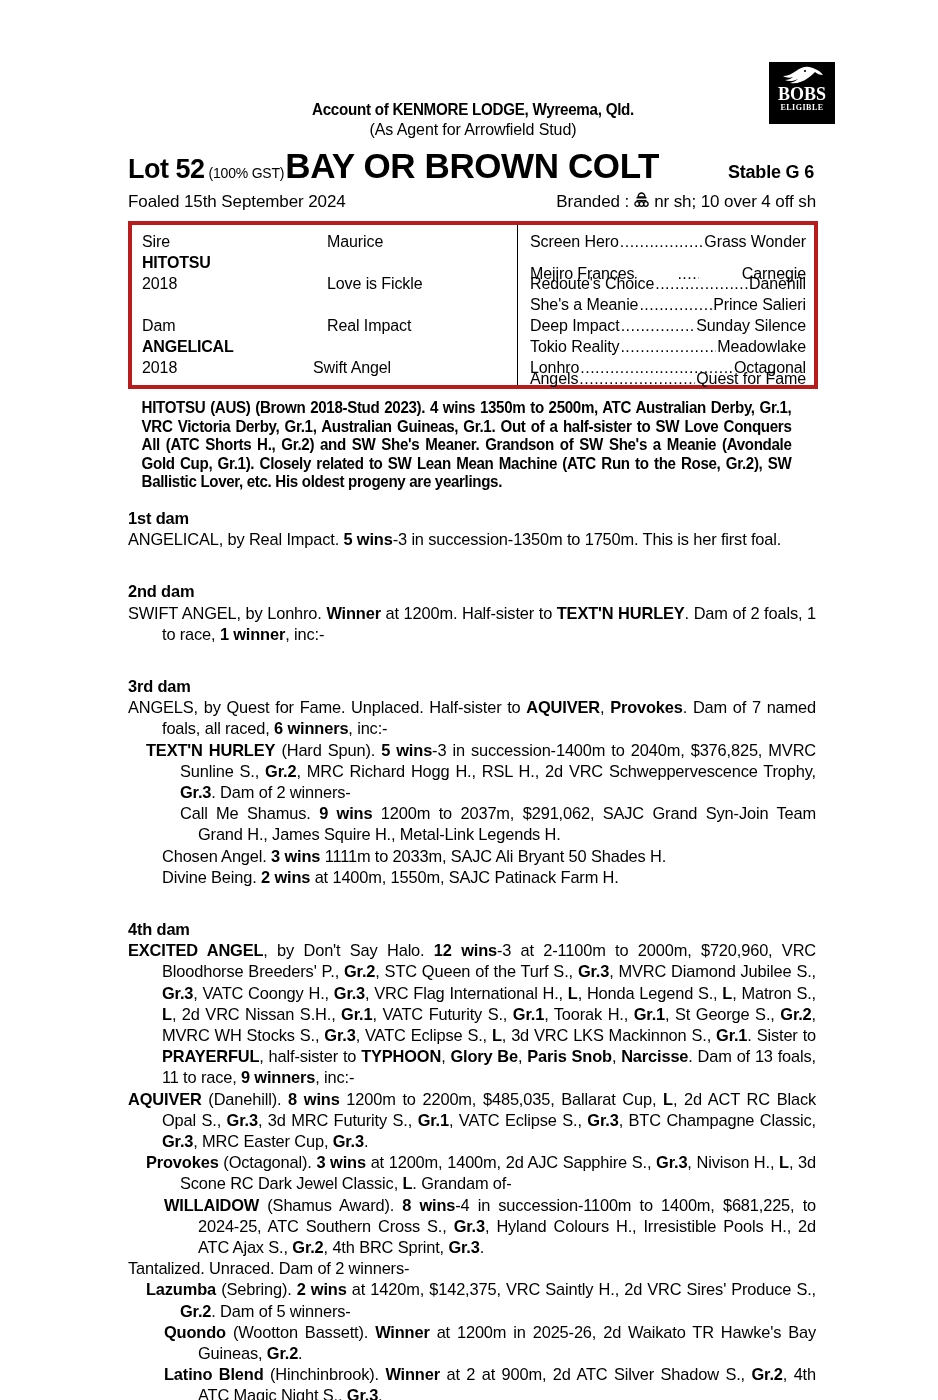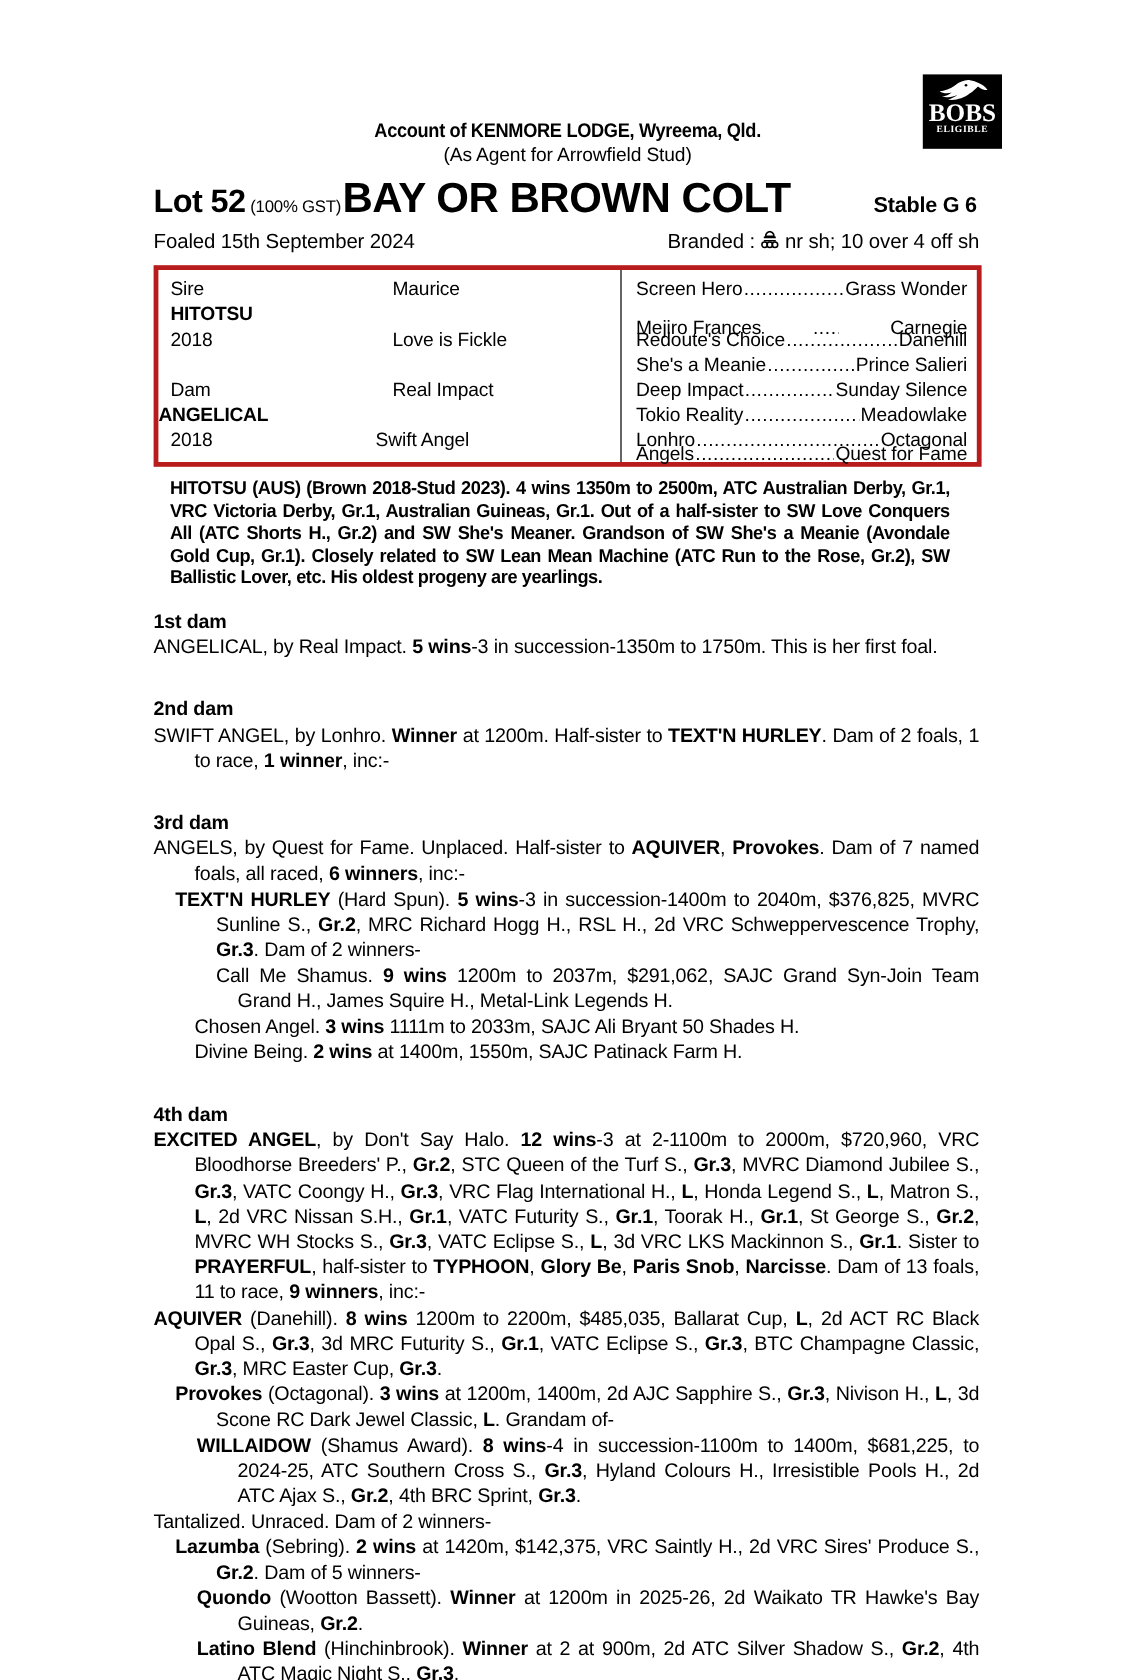--- a/index.html
+++ b/index.html
@@ -36,21 +36,21 @@
     flex-direction: column;
     align-items: center;
     justify-content: flex-start;
     padding-top: 3px;
     box-sizing: border-box;
   }
   .bobs-logo svg { display:block; }
   .bobs-word {
     font-family: "Liberation Serif", serif;
     font-weight: bold;
-    font-size: 21px;
+    font-size: 18px;
     line-height: 17px;
     letter-spacing: 0px;
     margin-top: 1px;
   }
   .bobs-sub {
     font-family: "Liberation Serif", serif;
     font-weight: bold;
     font-size: 8px;
     line-height: 9px;
     letter-spacing: 0.5px;
@@ -250,21 +250,21 @@
     </span>
   </div>
 
   <div class="ped-box">
     <div class="ped-divider"></div>
 
     <div class="ped-cell" style="left:10px;  top:8px;">Sire</div>
     <div class="ped-cell bold" style="left:10px;  top:29px;">HITOTSU</div>
     <div class="ped-cell" style="left:10px;  top:50px;">2018</div>
     <div class="ped-cell" style="left:10px;  top:92px;">Dam</div>
-    <div class="ped-cell bold" style="left:0;  top:113px;">ANGELICAL</div>
+    <div class="ped-cell bold" style="left:10px;  top:113px;">ANGELICAL</div>
     <div class="ped-cell" style="left:10px;  top:134px;">2018</div>
 
     <div class="ped-cell" style="left:195px; top:8px;">Maurice</div>
     <div class="ped-cell" style="left:195px; top:50px;">Love is Fickle</div>
     <div class="ped-cell" style="left:195px; top:92px;">Real Impact</div>
     <div class="ped-cell" style="left:181px; top:134px;">Swift Angel</div>
 
     <div class="ped-right-line" style="top:8px;">
       <span class="lt">Screen Hero</span>
       <span class="dots">.................................................</span>

